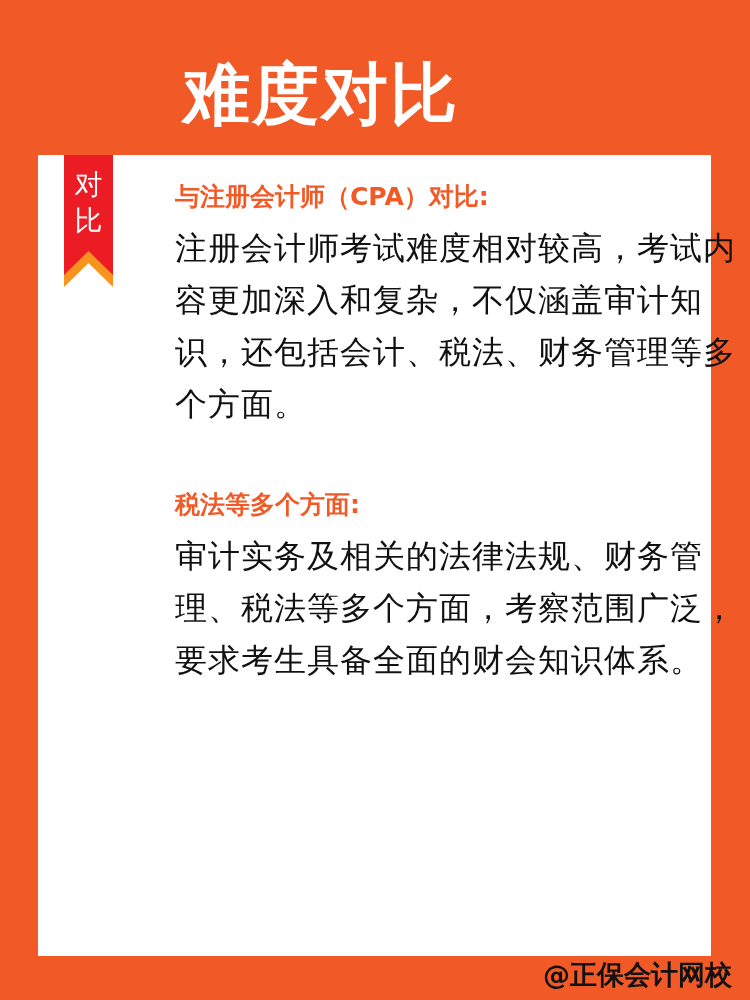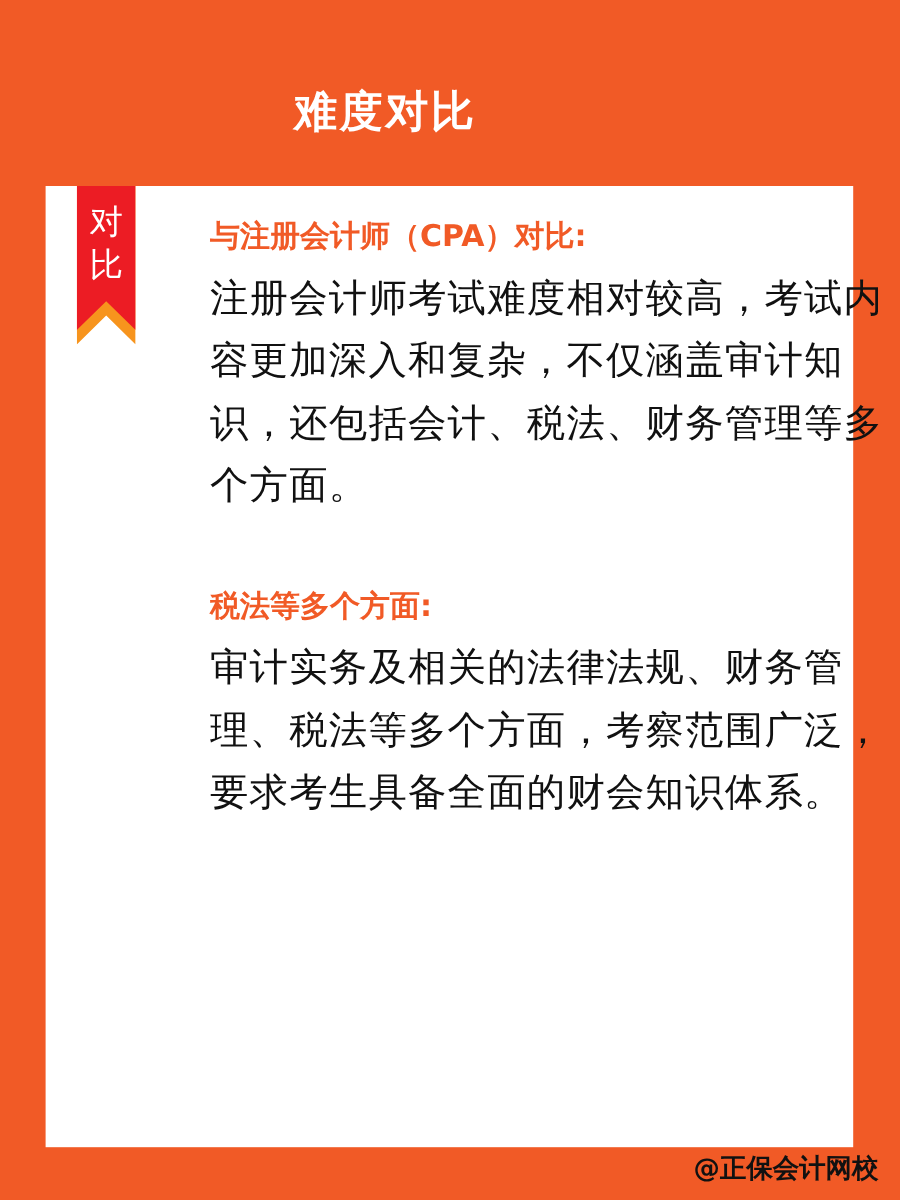--- a/index.html
+++ b/index.html
@@ -1,29 +1,29 @@
 <!DOCTYPE html>
 <html><head>
 <meta charset="utf-8">
 <style>
   html,body{margin:0;padding:0;}
   body{width:750px;height:1000px;background:#f15a26;position:relative;overflow:hidden;
        font-family:"DejaVu Sans","Liberation Sans",sans-serif;}
   .title{position:absolute;left:0;top:58px;width:642px;text-align:center;color:#fff;
-         font-size:36px;font-weight:bold;letter-spacing:2px;line-height:72px;}
+         font-size:67px;font-weight:bold;letter-spacing:2px;line-height:72px;}
   .card{position:absolute;left:38px;top:155px;width:673px;height:801px;background:#fff;}
   .ribbon{position:absolute;left:64px;top:155px;width:49px;height:132px;}
   .ribbon svg{position:absolute;left:0;top:0;}
   .ribbon-text{position:absolute;left:0;top:12px;width:49px;text-align:center;color:#fff;
                font-size:28px;line-height:36px;}
   .content{position:absolute;left:127px;top:172px;width:580px;margin-left:48px;}
   .heading{color:#f15a26;font-size:25px;font-weight:bold;line-height:50px;white-space:nowrap;}
   .para{color:#111;font-size:32px;font-weight:normal;line-height:52px;margin:0;letter-spacing:1px;}
   .gap{height:50px;}
-  .footer{position:absolute;right:18px;top:955px;color:#111;font-size:22px;font-weight:bold;
+  .footer{position:absolute;right:18px;top:955px;color:#111;font-size:27px;font-weight:bold;
           line-height:40px;white-space:nowrap;}
 </style>
 </head>
 <body>
 
 <div class="title">难度对比</div>
 
 <div class="card"></div>
 
 <div class="ribbon">

